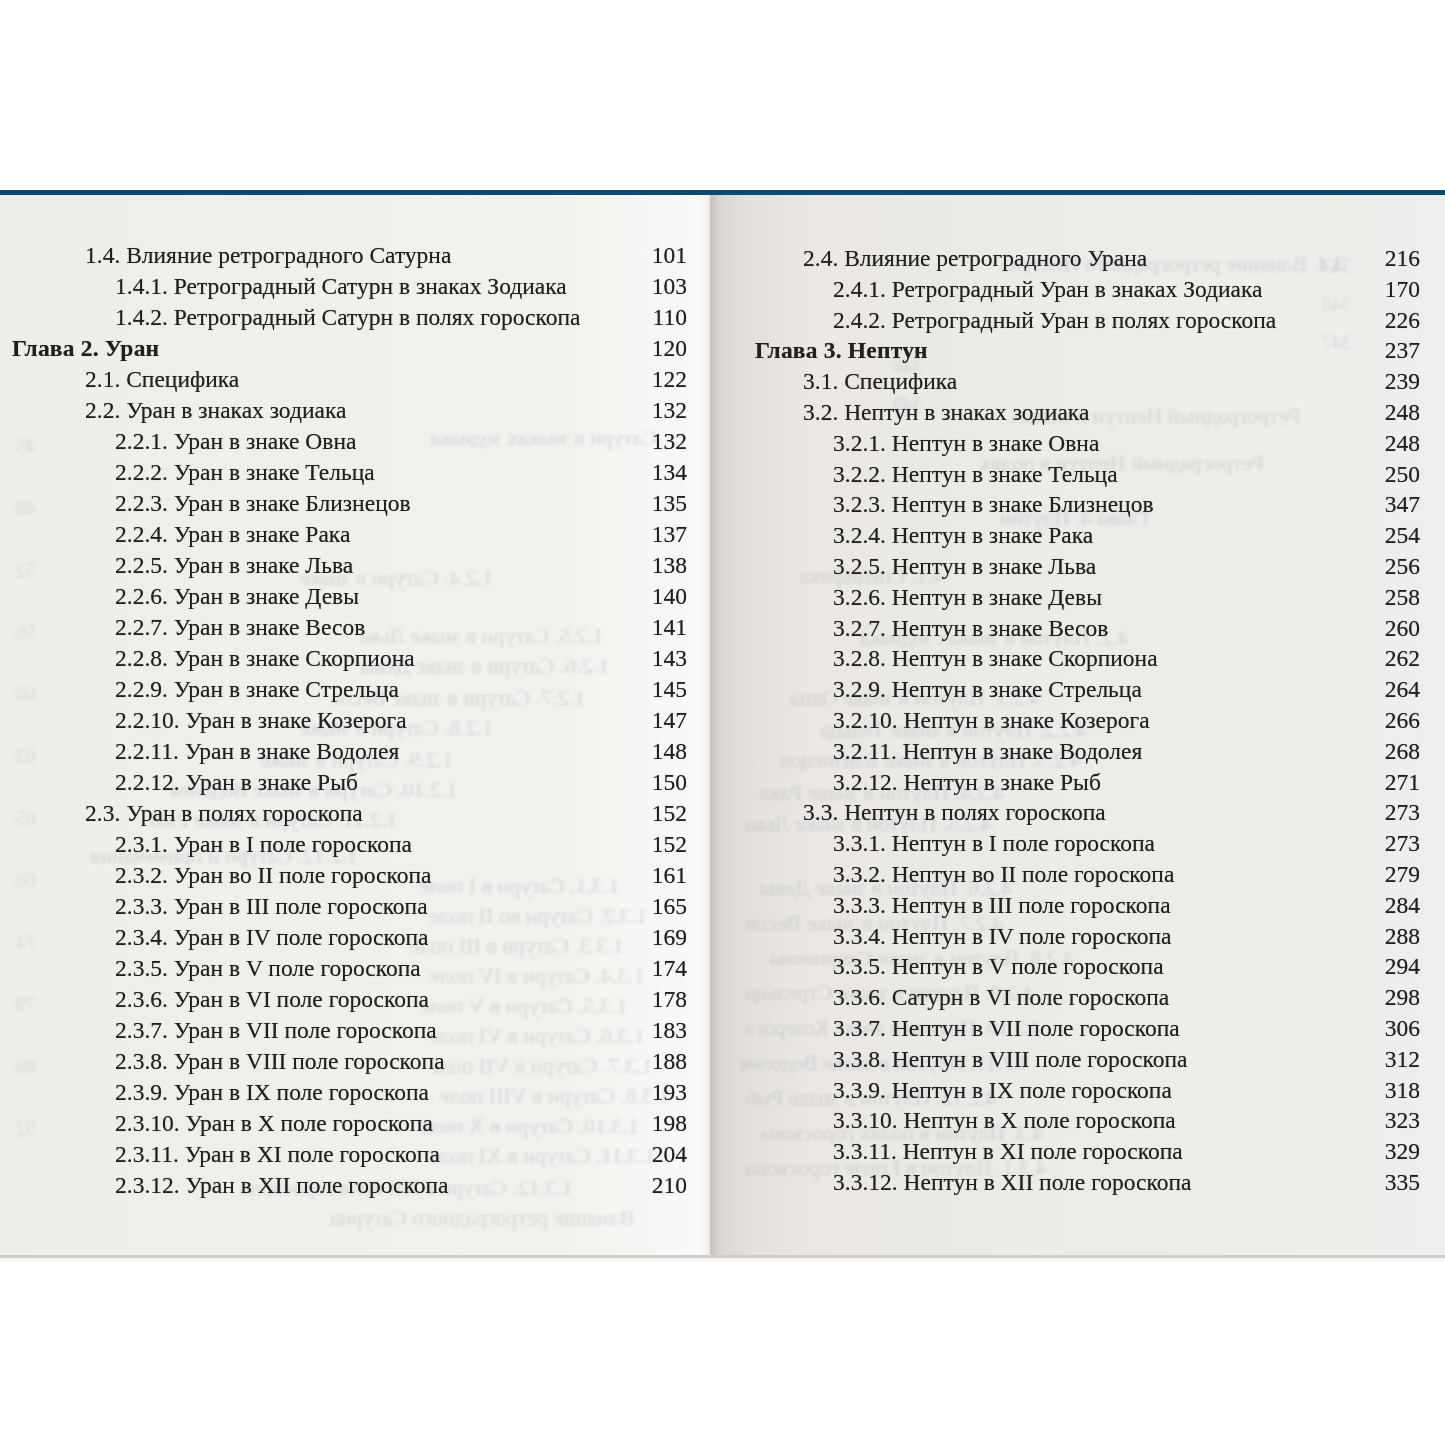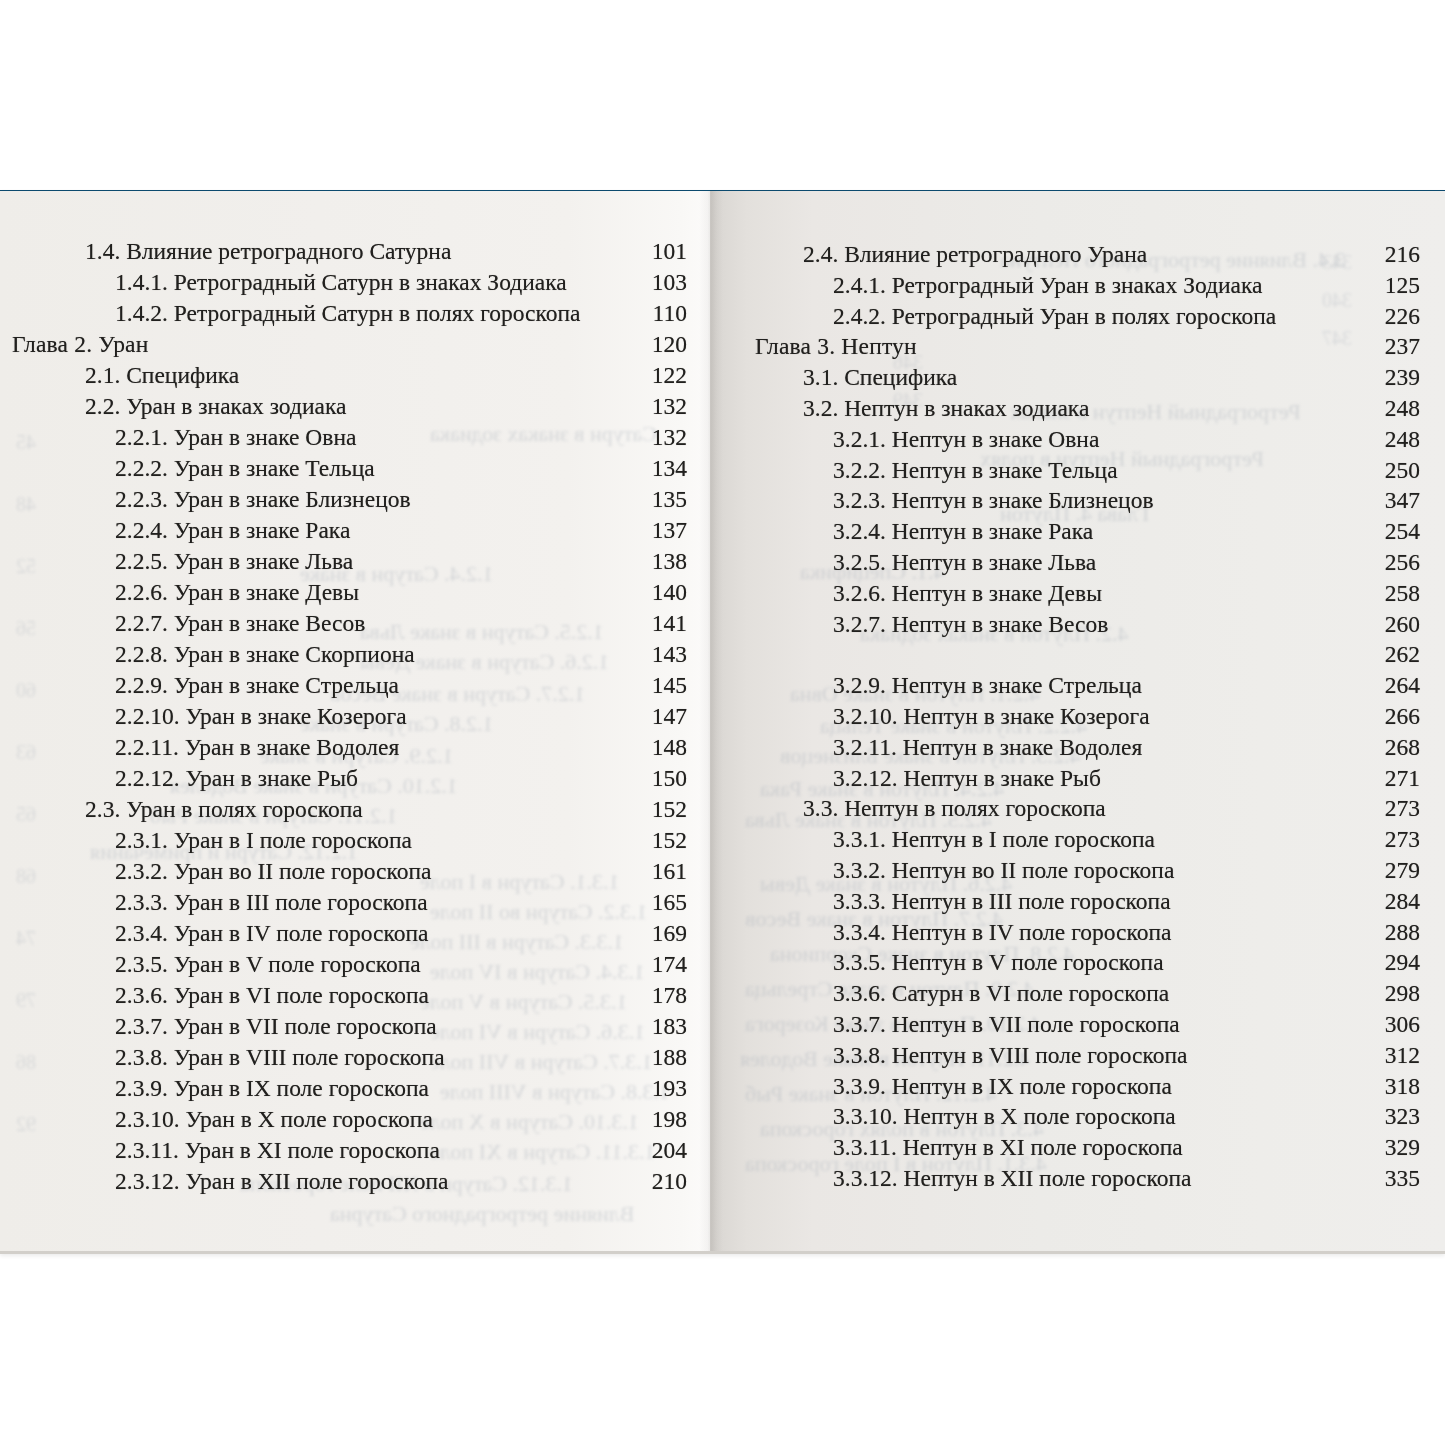--- a/index.html
+++ b/index.html
@@ -1,20 +1,20 @@
 <!DOCTYPE html>
 <html><head>
 <meta charset="utf-8">
 <style>
   html,body{margin:0;padding:0;background:#ffffff;}
   .stage{position:relative;width:1445px;height:1445px;background:#ffffff;overflow:hidden;
          font-family:"Liberation Serif","DejaVu Serif",serif;}
   
   .book{position:absolute;left:0;top:190px;width:1445px;height:1060px;
-        border-top:1px solid #0c4a6e;border-bottom:3px solid #d2cfca;
+        border-top:5px solid #0c4a6e;border-bottom:3px solid #d2cfca;
         box-shadow:0 2px 4px rgba(0,0,0,0.08);}
   .page{position:absolute;top:0;height:100%;}
   .page-left{left:0;width:710px;
      background:linear-gradient(90deg,#efede9 0%,#f1efec 45%,#f3f1ee 80%,#f9f8f6 96%,#fcfbfa 100%);}
   .page-right{left:710px;width:735px;
      background:linear-gradient(90deg,#d8d5d1 0%,#e3e0dc 5%,#eae7e4 14%,#ecebe8 45%,#eeedea 75%,#efeeec 100%);}
   .gutter{position:absolute;left:699px;top:0;width:24px;height:100%;
      background:linear-gradient(90deg,rgba(0,0,0,0) 0%,rgba(95,90,84,0.05) 35%,rgba(95,90,84,0.14) 52%,rgba(95,90,84,0.05) 75%,rgba(0,0,0,0) 100%);}
   
   .ghost-layer{position:absolute;inset:0;overflow:hidden;}
@@ -26,21 +26,21 @@
        text-shadow:0 0 0.7px rgba(40,38,35,0.55);}
   .toc-left{left:12px;top:47px;width:675px;--rh:31px;}
   .toc-right{left:755px;top:50px;width:665px;--rh:30.8px;}
   .row{display:flex;align-items:baseline;height:var(--rh);}
   .lbl{white-space:nowrap;}
   .num{margin-left:auto;padding-left:10px;}
   .toc-left .lvl2{padding-left:73px;}
   .toc-left .lvl3{padding-left:103px;}
   .toc-right .lvl2{padding-left:48px;}
   .toc-right .lvl3{padding-left:78px;}
-  .row.bold .lbl{font-weight:normal;letter-spacing:0.2px;}
+  .row.bold .lbl{font-weight:bold;letter-spacing:0.2px;}
 </style>
 </head>
 <body>
 
 <div class="stage">
   <div class="book">
 
     <div class="page page-left"></div>
     <div class="page page-right"></div>
     <div class="gutter"></div>
@@ -248,21 +248,21 @@
       </div>
 
     <div class="toc toc-right">
 
     <div class="row lvl2">
           <span class="lbl">2.4. Влияние ретроградного Урана</span>
           <span class="num">216</span>
         </div>
         <div class="row lvl3">
           <span class="lbl">2.4.1. Ретроградный Уран в знаках Зодиака</span>
-          <span class="num">125</span>
+          <span class="num">170</span>
         </div>
         <div class="row lvl3">
           <span class="lbl">2.4.2. Ретроградный Уран в полях гороскопа</span>
           <span class="num">226</span>
         </div>
         <div class="row lvl1 bold">
           <span class="lbl">Глава 3. Нептун</span>
           <span class="num">237</span>
         </div>
         <div class="row lvl2">
@@ -295,20 +295,21 @@
         </div>
         <div class="row lvl3">
           <span class="lbl">3.2.6. Нептун в знаке Девы</span>
           <span class="num">258</span>
         </div>
         <div class="row lvl3">
           <span class="lbl">3.2.7. Нептун в знаке Весов</span>
           <span class="num">260</span>
         </div>
         <div class="row lvl3">
+          <span class="lbl">3.2.8. Нептун в знаке Скорпиона</span>
           <span class="num">262</span>
         </div>
         <div class="row lvl3">
           <span class="lbl">3.2.9. Нептун в знаке Стрельца</span>
           <span class="num">264</span>
         </div>
         <div class="row lvl3">
           <span class="lbl">3.2.10. Нептун в знаке Козерога</span>
           <span class="num">266</span>
         </div>

